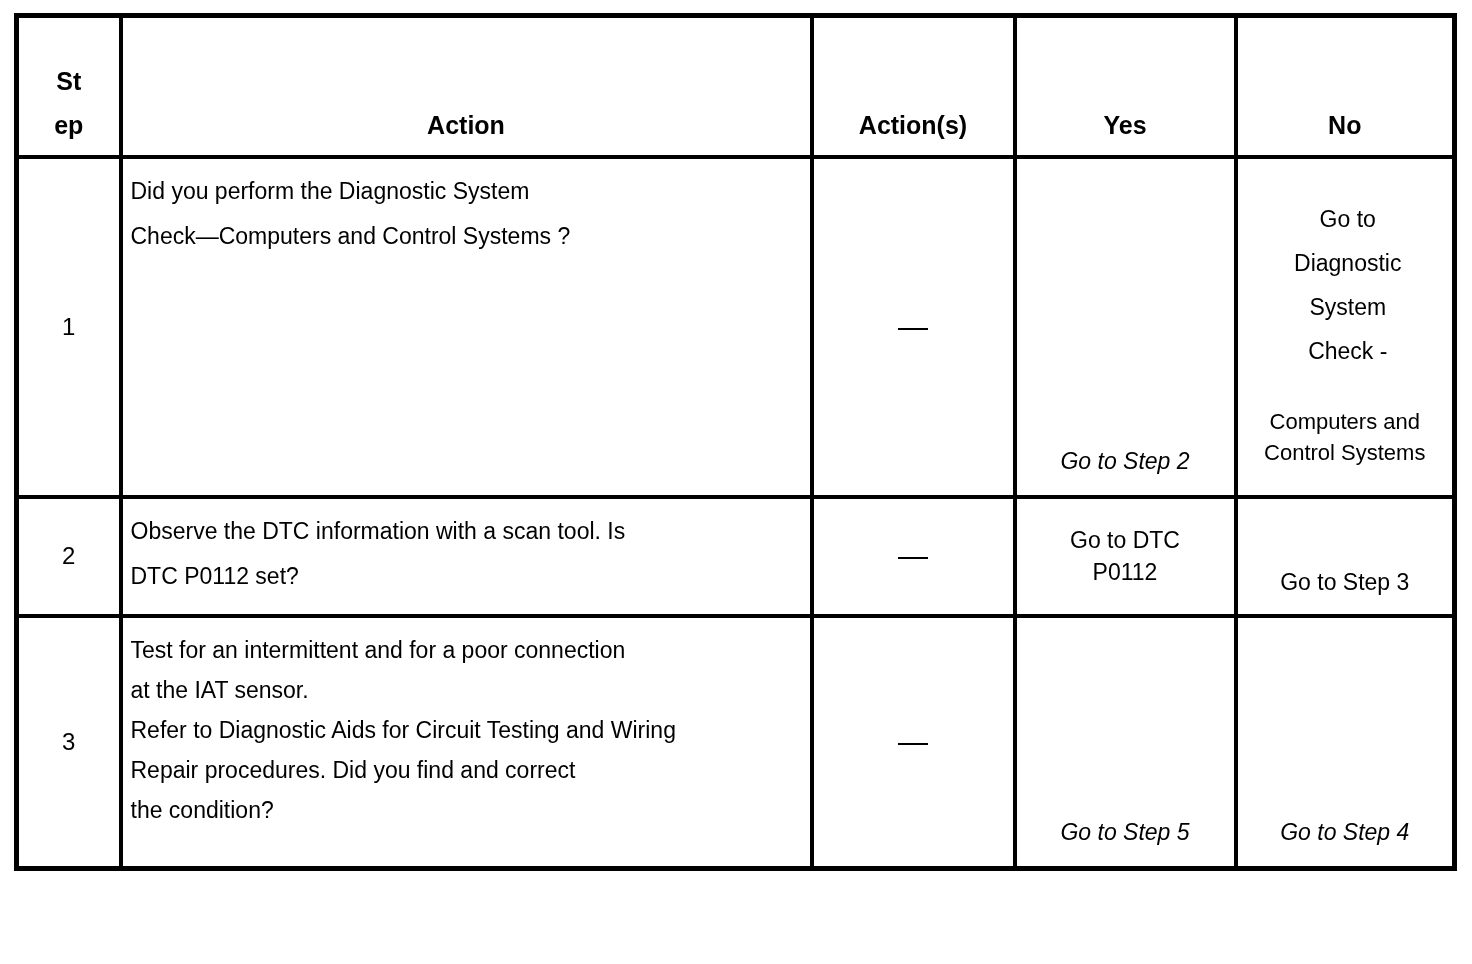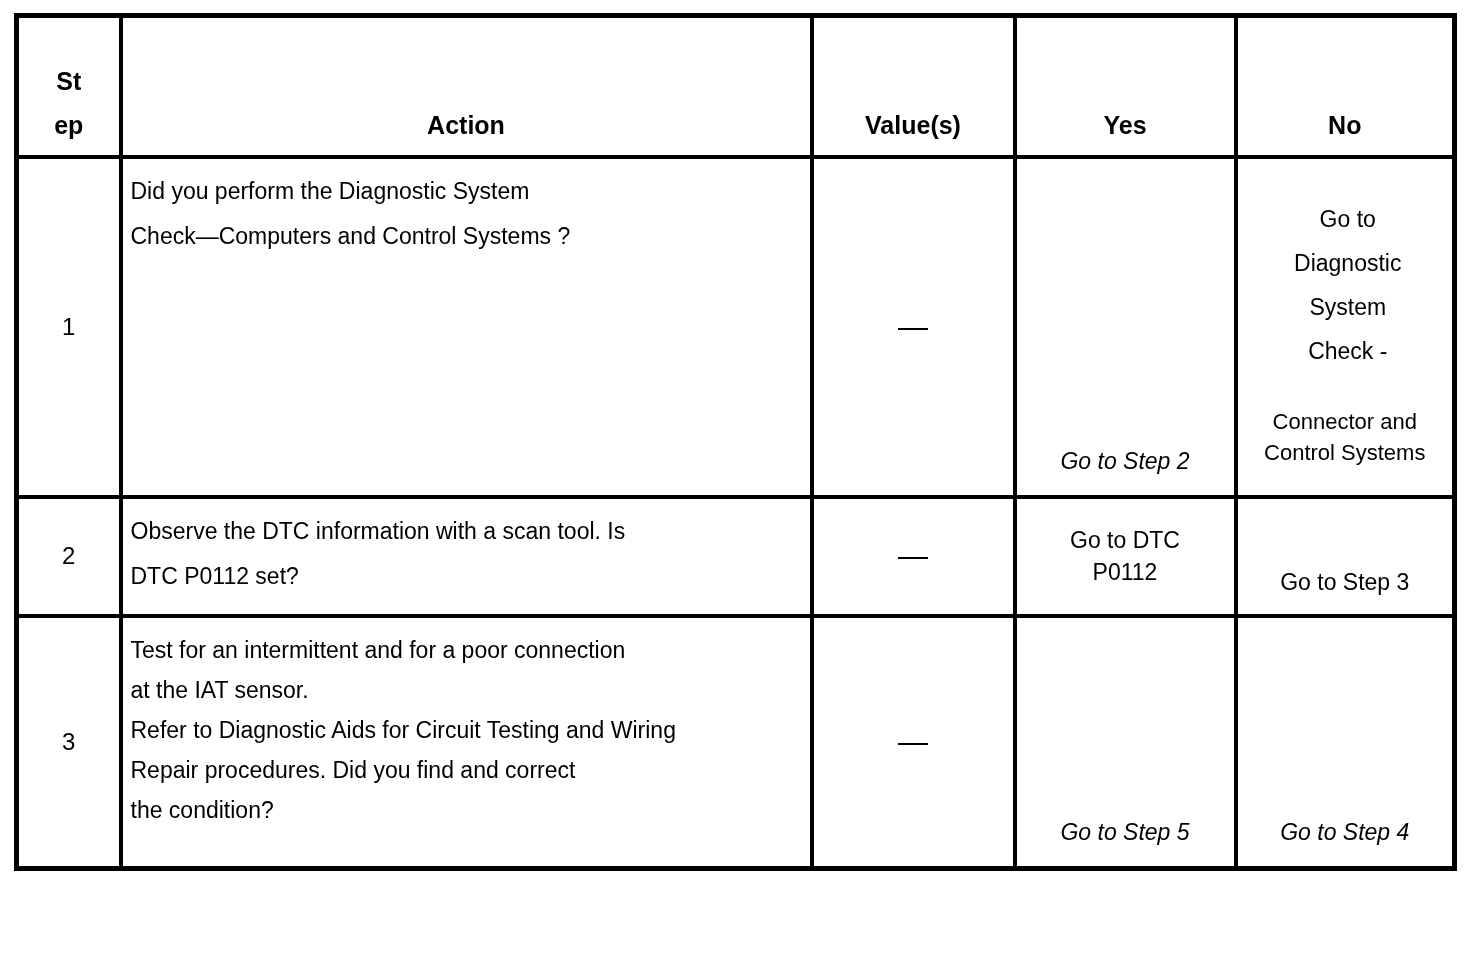--- a/index.html
+++ b/index.html
@@ -134,37 +134,37 @@
       <col style="width:691px">
       <col style="width:203px">
       <col style="width:221px">
       <col style="width:219px">
     </colgroup>
     <tbody>
       <tr class="hdr-row">
         <th>St
 ep</th>
         <th>Action</th>
-        <th>Value(s)</th>
+        <th>Action(s)</th>
         <th>Yes</th>
         <th>No</th>
       </tr>
 
       <tr class="row-1">
         <td class="step-cell">1</td>
         <td class="action-cell">Did you perform the Diagnostic System
 Check—Computers and Control Systems ?</td>
         <td class="value-cell">—</td>
         <td class="result-cell v-bottom">Go to Step 2</td>
         <td class="result-cell no-cell-r1">
           <div class="no-top-lines">Go to
 Diagnostic
 System
 Check -</div>
-          <div class="no-bottom-lines">Connector and
+          <div class="no-bottom-lines">Computers and
 Control Systems</div>
         </td>
       </tr>
 
       <tr class="row-2">
         <td class="step-cell">2</td>
         <td class="action-cell">Observe the DTC information with a scan tool. Is
 DTC P0112 set?</td>
         <td class="value-cell">—</td>
         <td class="result-cell v-middle">Go to DTC

